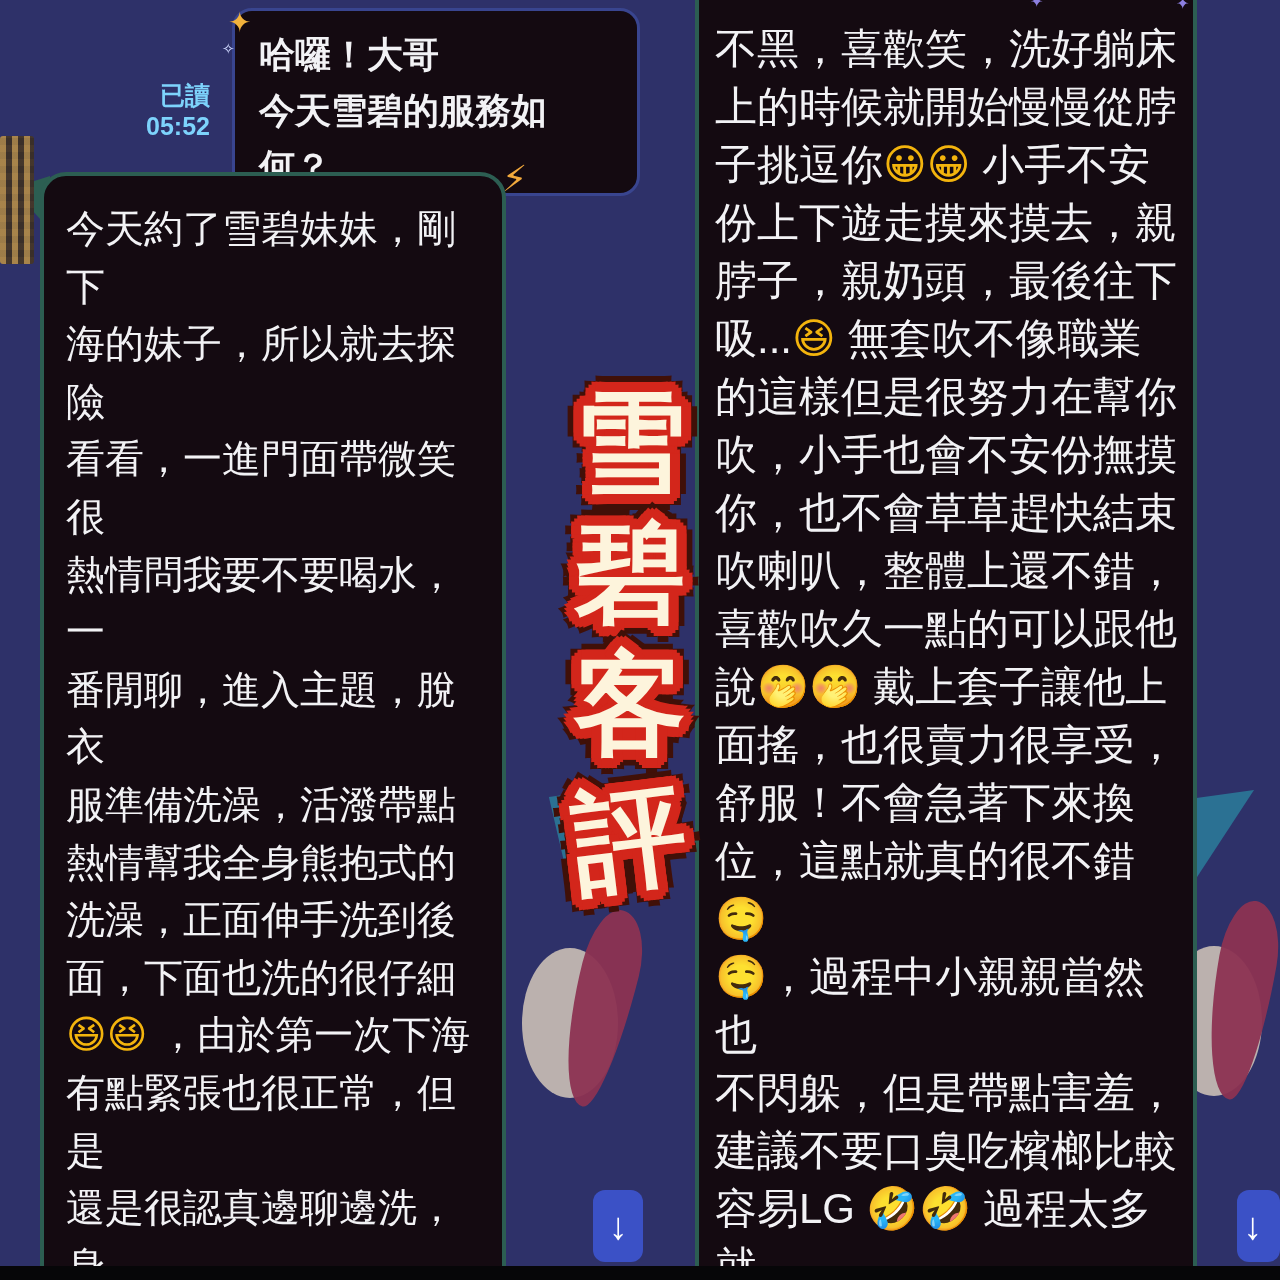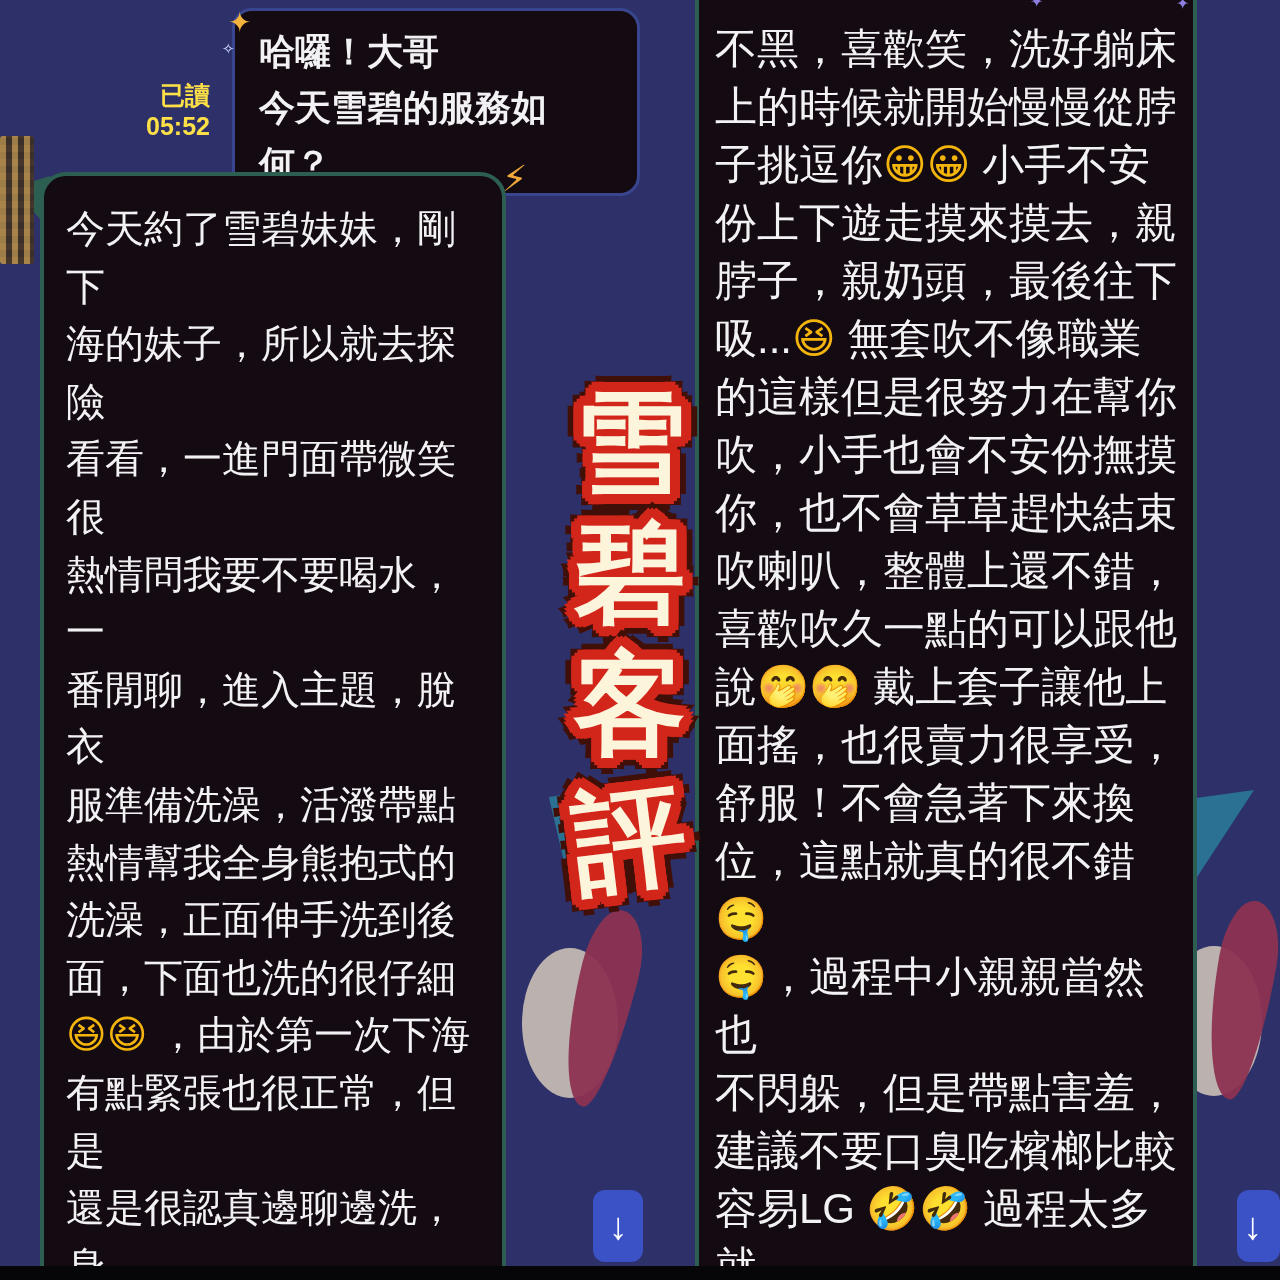--- a/index.html
+++ b/index.html
@@ -20,31 +20,31 @@
   .sticker{
     left:0;top:136px;width:34px;height:128px;z-index:2;border-radius:3px;
     background:
       repeating-linear-gradient(90deg, rgba(173,136,77,.85) 0 6px, rgba(56,45,40,.85) 6px 12px),
       repeating-linear-gradient(0deg, #8a6b3f 0 7px, #463a2e 7px 14px);
   }
 
   
   .read-receipt{
     left:118px;top:80px;width:92px;z-index:3;
-    color:#fde047;font-size:25px;line-height:31px;text-align:right;font-weight:600;
+    color:#7dd3fc;font-size:25px;line-height:31px;text-align:right;font-weight:600;
   }
 
   
   .bubble{
     position:absolute;z-index:2;background:#140a11;border:4px solid #2c5e52;border-radius:26px;
     color:#f2f2f5;box-sizing:border-box;
   }
   .bubble-top{
     left:232px;top:8px;width:408px;height:188px;border:3px solid #39458f;border-radius:20px;
-    font-size:36px;line-height:56px;font-weight:600;padding:16px 22px 0 24px;white-space:pre-line;font-family:Liberation Mono, monospace;
+    font-size:36px;line-height:56px;font-weight:600;padding:16px 22px 0 24px;white-space:pre-line;
   }
   .bubble-left{
     left:40px;top:172px;width:466px;height:1140px;
     font-size:39px;line-height:57.6px;font-weight:500;padding:24px 20px 0 22px;white-space:pre-line;
   }
   .bubble-right{
     left:695px;top:-30px;width:502px;height:1360px;
     font-size:42px;line-height:58px;font-weight:500;padding:46px 12px 0 16px;white-space:pre-line;
   }
   .tail-left{

